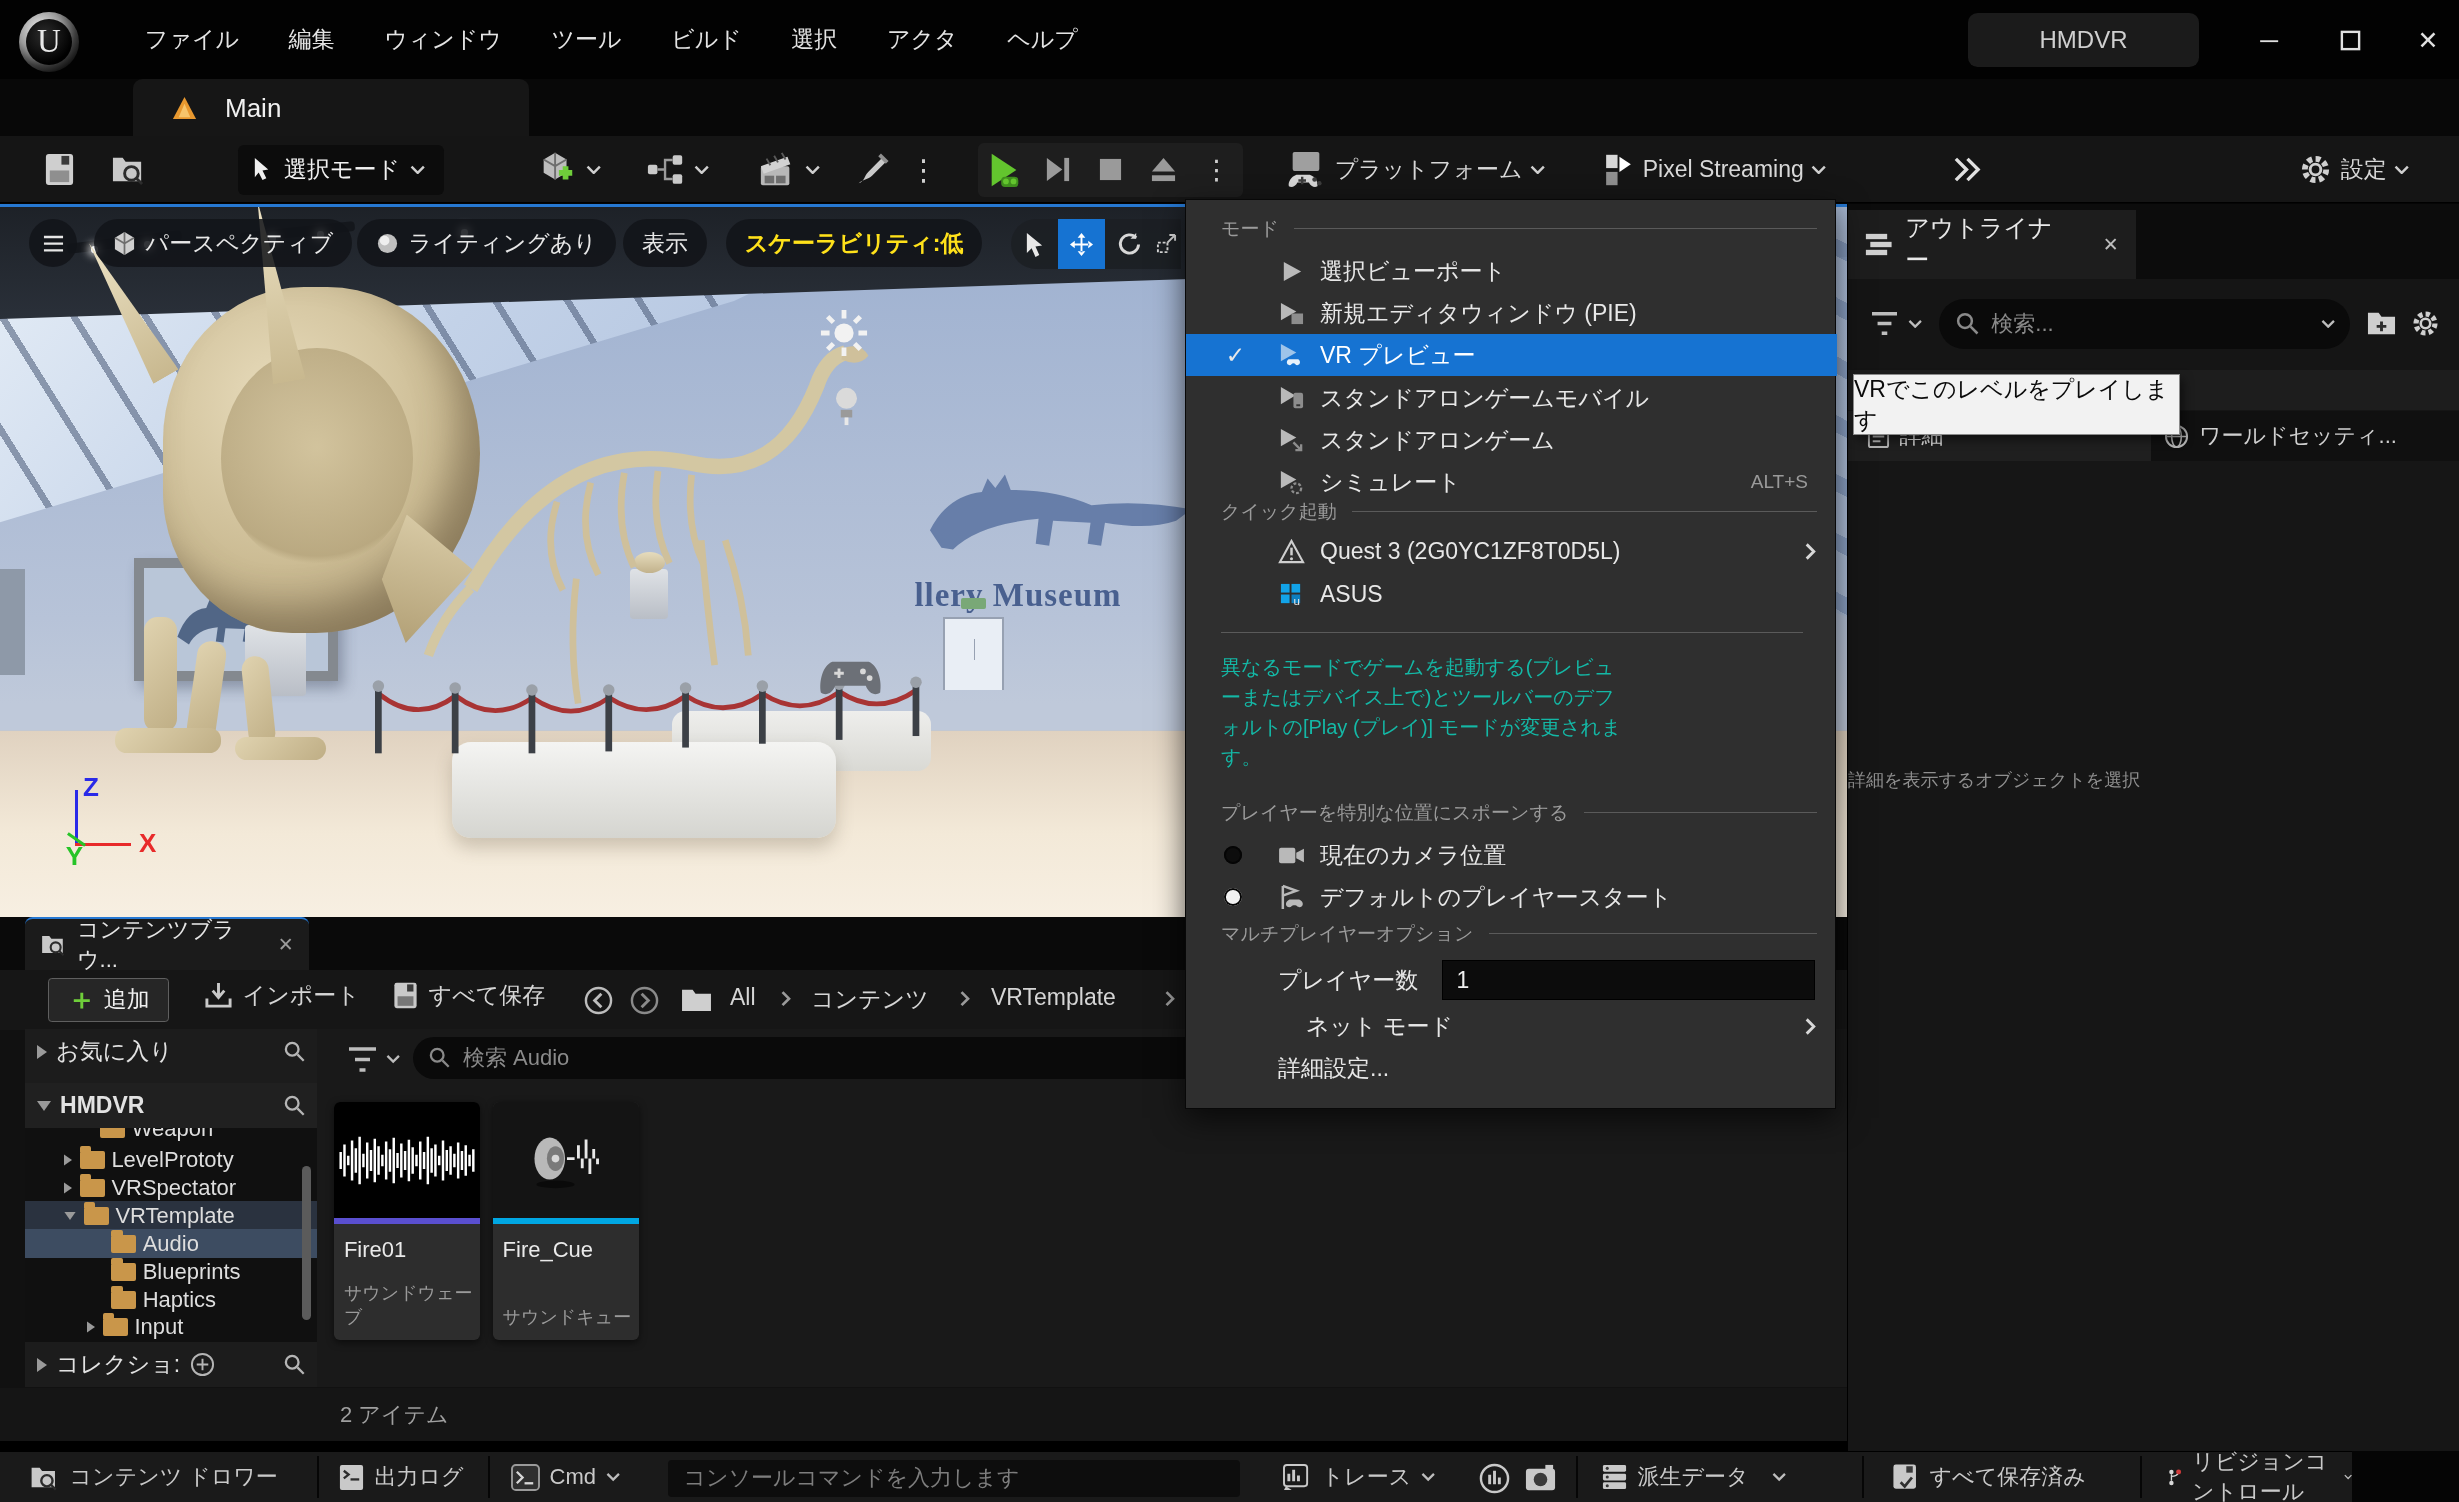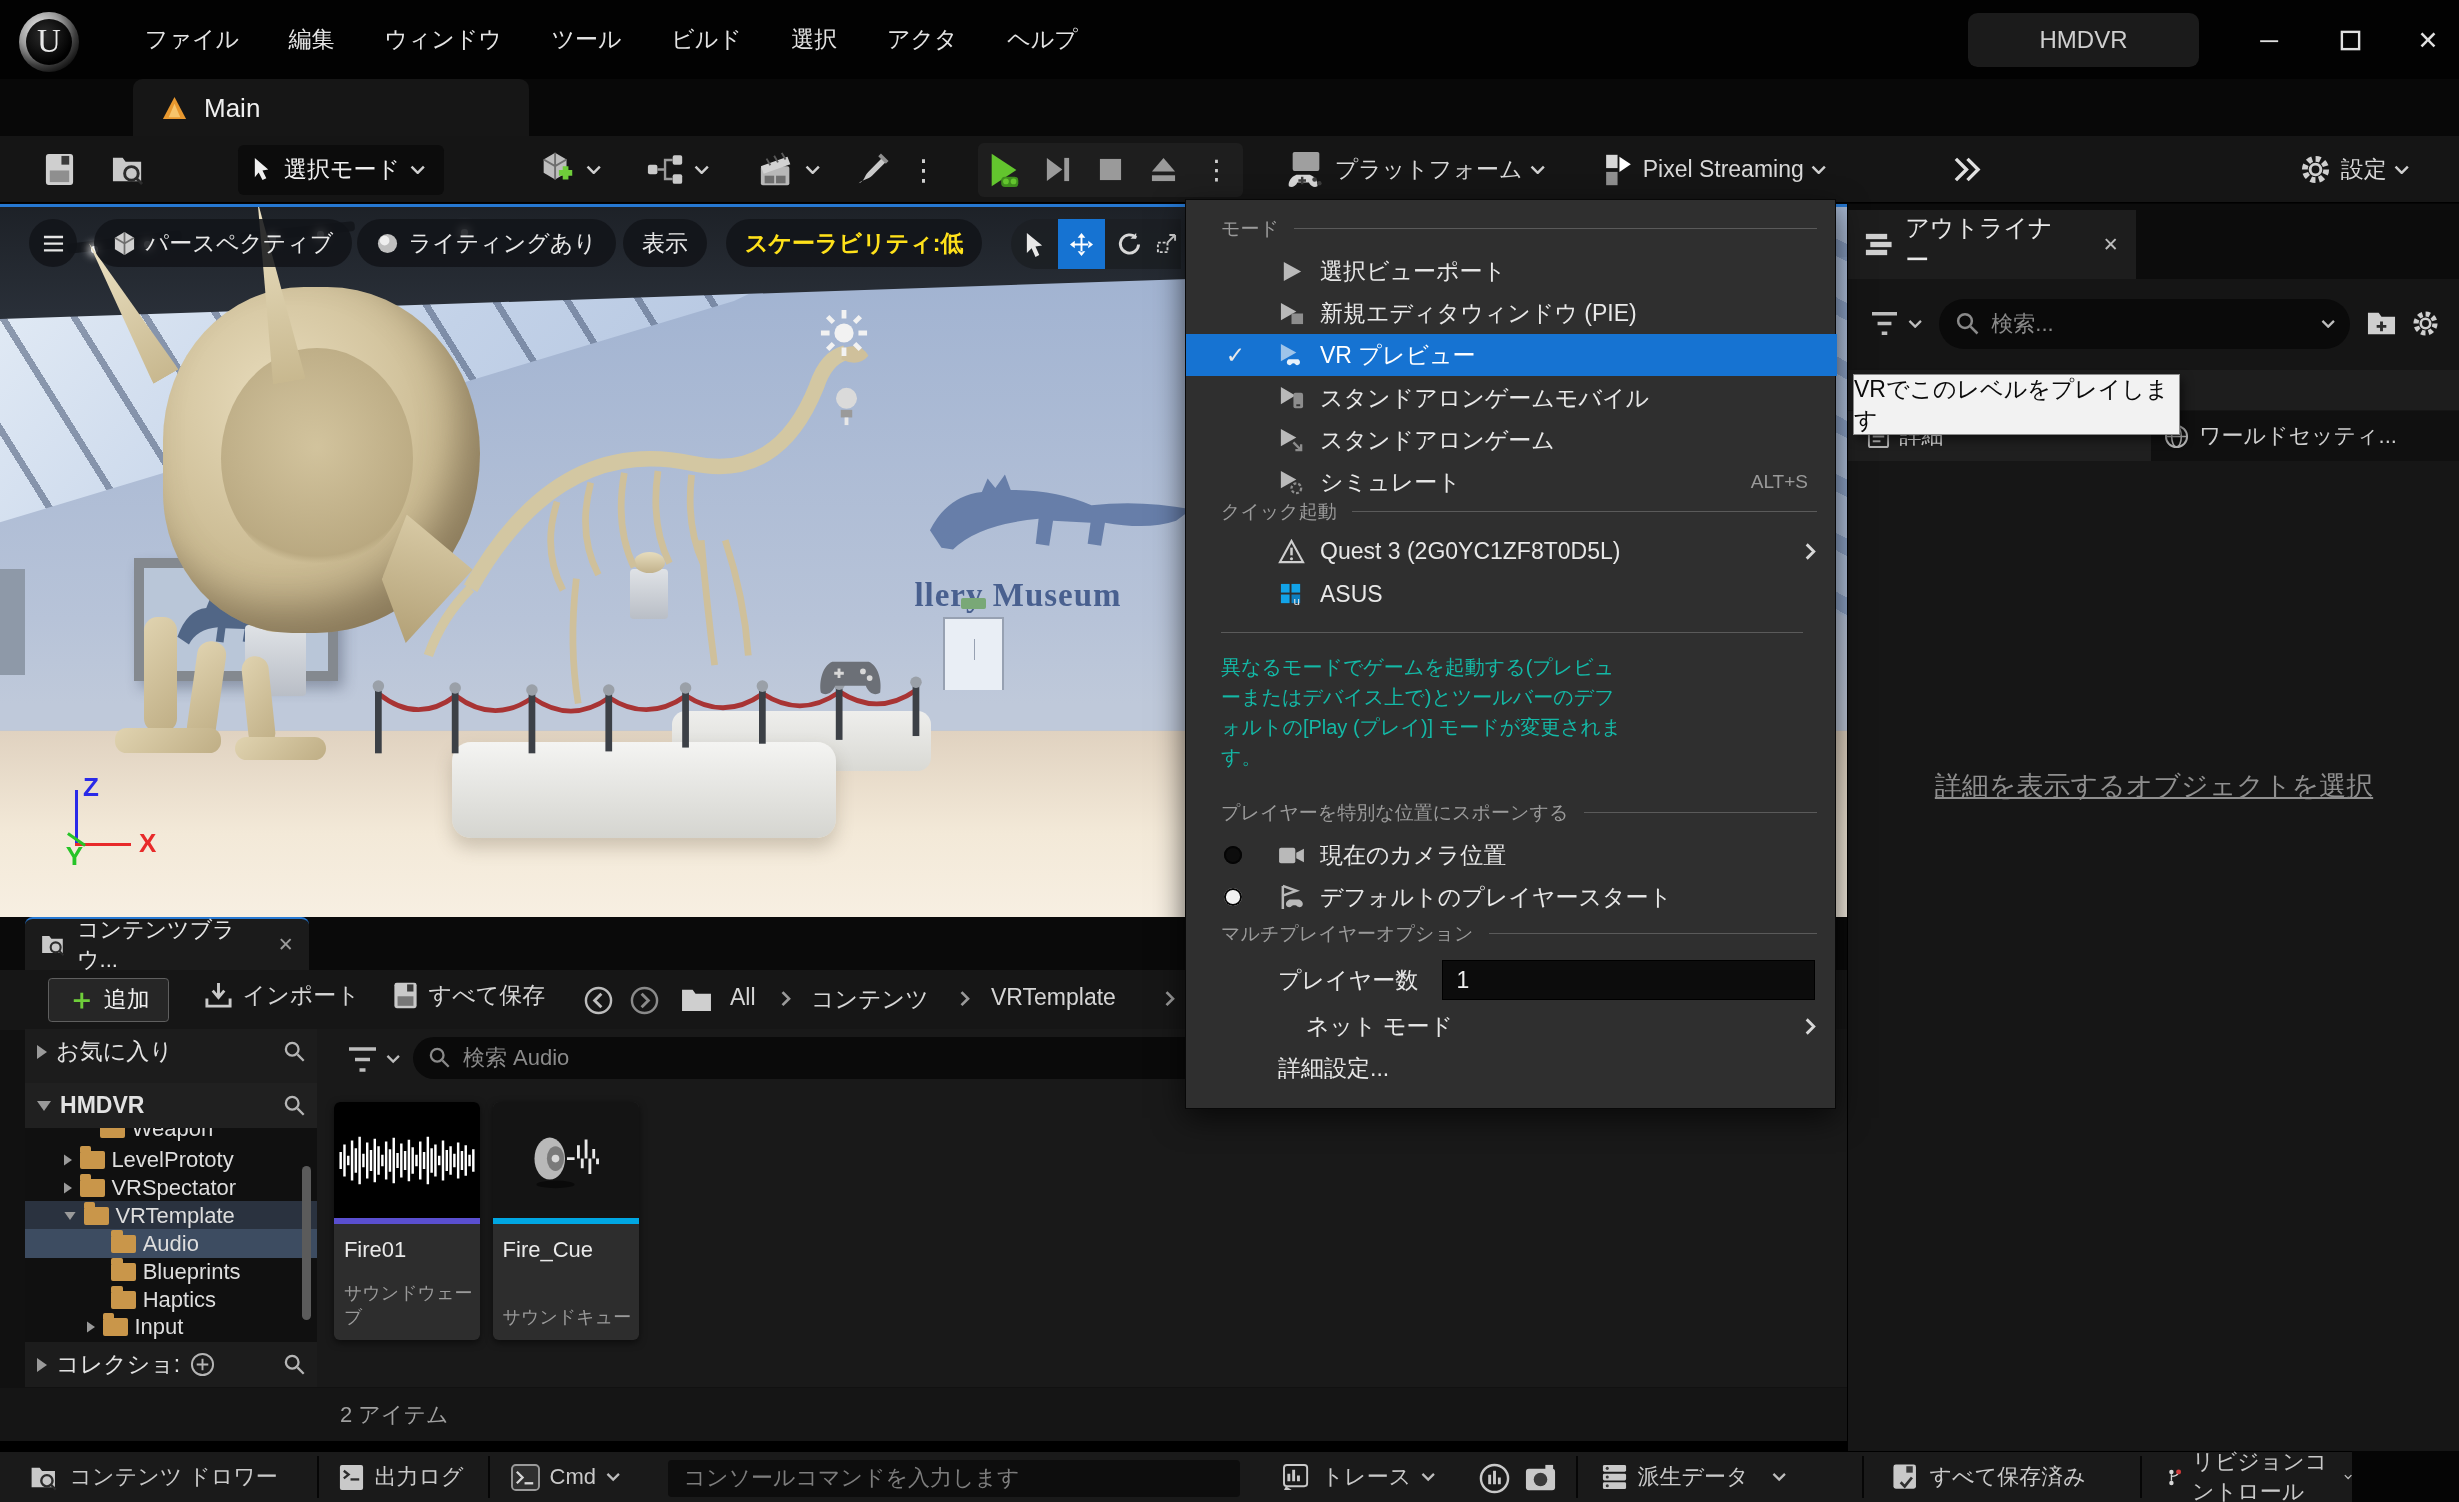--- a/index.html
+++ b/index.html
@@ -15,21 +15,21 @@
   #logo{left:19px;top:11.5px;width:60px;height:60px;border-radius:50%;
     background:radial-gradient(circle at 35% 30%,#efefef,#9a9a9a 38%,#3c3c3c 62%,#141414 78%);
     display:flex;align-items:center;justify-content:center;}
   #logo .inner{width:46px;height:46px;border-radius:50%;background:radial-gradient(circle at 40% 35%,#2c2c2c,#000 70%);
     color:#e8e8e8;font-family:"Liberation Serif","DejaVu Serif",serif;font-size:33px;display:flex;align-items:center;justify-content:center;}
   #hmdvr-pill{left:1968px;top:13.4px;width:231px;height:54px;background:#1b1b1b;border-radius:9.6px;
     display:flex;align-items:center;justify-content:center;font-size:24px;color:#cfcfcf;}
   .winbtn{top:21px;width:42px;height:38px;display:flex;align-items:center;justify-content:center;color:#e0e0e0;font-size:25px;}
   #tabrow{left:0;top:79px;width:2459px;height:58px;background:#080808;}
   #main-tab{left:133px;top:0;width:396px;height:58px;background:#161616;border-radius:9.6px 9.6px 0 0;
-    display:flex;align-items:center;gap:15px;padding-left:27px;}
+    display:flex;align-items:center;gap:26px;padding-left:37px;}
   #main-tab .lbl{font-size:26px;color:#f0f0f0;}
   #toolbar{left:0;top:136px;width:2459px;height:67px;background:#151515;border-bottom:1.9px solid #000;}
   .tbtn{position:absolute;top:0;height:67px;display:flex;align-items:center;gap:7.7px;color:#d8d8d8;font-size:23px;}
   #selmode-btn{left:238px;top:8.6px;height:50px;width:206px;background:#0c0c0c;border-radius:5.8px;
     display:flex;align-items:center;gap:9.6px;padding:0 13.4px;font-size:23px;color:#f2f2f2;}
   #playgroup{left:978px;top:6.7px;width:265px;height:54px;background:#1e1e1e;border-radius:5.8px;display:flex;align-items:center;}
   .pg-btn{width:53px;height:54px;display:flex;align-items:center;justify-content:center;}
   
   #viewport{left:0;top:204px;width:1847px;height:714px;overflow:hidden;background:linear-gradient(#9db0d0,#b7c3d8 58%,#bfc9da 70%);}
   #vp-blueline{left:0;top:0;width:100%;height:2.9px;background:#2678d2;z-index:7;}
@@ -100,21 +100,21 @@
   #rightpanel{left:1847px;top:204px;width:612px;height:1247px;background:#151515;border-left:1.9px solid #000;}
   #ol-tabrow{left:0;top:0;width:612px;height:75px;background:#0c0c0c;}
   #ol-tab{left:0;top:5.8px;width:288px;height:69px;background:#1d1d1d;display:flex;align-items:center;gap:13.4px;padding:0 17.3px;font-size:24px;color:#e8e8e8;}
   #ol-searchrow{left:0;top:85px;width:612px;height:69px;display:flex;align-items:center;}
   .searchpill{background:#0a0a0a;border-radius:25px;display:flex;align-items:center;gap:11.5px;padding:0 15.4px;color:#8a8a8a;font-size:22px;}
   #ol-count{left:0;top:166px;width:612px;height:40px;background:#1d1d1d;display:flex;align-items:center;padding-left:24px;font-size:22px;color:#bdbdbd;}
   #dt-tabs{left:0;top:207px;width:612px;height:50px;background:#0b0b0b;display:flex;}
   #dt-tab-details{width:303px;height:50px;background:#1f1f1f;display:flex;align-items:center;gap:9.6px;padding-left:19px;font-size:22px;color:#d8d8d8;}
   #dt-tab-ws{width:309px;height:50px;background:#101010;display:flex;align-items:center;gap:9.6px;padding-left:13.4px;font-size:22px;color:#cfcfcf;}
   #dt-empty{left:0;top:257px;width:612px;height:990px;background:#161616;}
-  #dt-empty .msg{position:absolute;top:307px;width:100%;text-align:center;color:#8f8f8f;font-size:27px;text-decoration:underline;}
+  #dt-empty .msg{position:absolute;top:307px;width:100%;text-align:left;color:#8f8f8f;font-size:18px;}
   
   #statusbar{left:0;top:1451px;width:2352px;height:52px;background:#1a1a1a;border-top:1.9px solid #000;font-size:22px;color:#c9c9c9;}
   .sb-item{position:absolute;top:0;height:50px;display:flex;align-items:center;gap:9.6px;}
   .sb-sep{position:absolute;top:3.8px;width:1.9px;height:42px;background:#060606;}
   
   #playmenu{left:1185px;top:199px;width:651px;height:910px;background:#2f2f2f;border:1px solid #080808;
     box-shadow:0 9.6px 29px rgba(0,0,0,.65);z-index:50;}
   .pm-section{position:absolute;left:35px;height:23px;display:flex;align-items:center;gap:15.4px;width:596px;}
   .pm-section .s-lbl{color:#9b9b9b;font-size:19px;white-space:nowrap;}
   .pm-section .s-line{flex:1;height:1px;background:#5a5a5a;}

